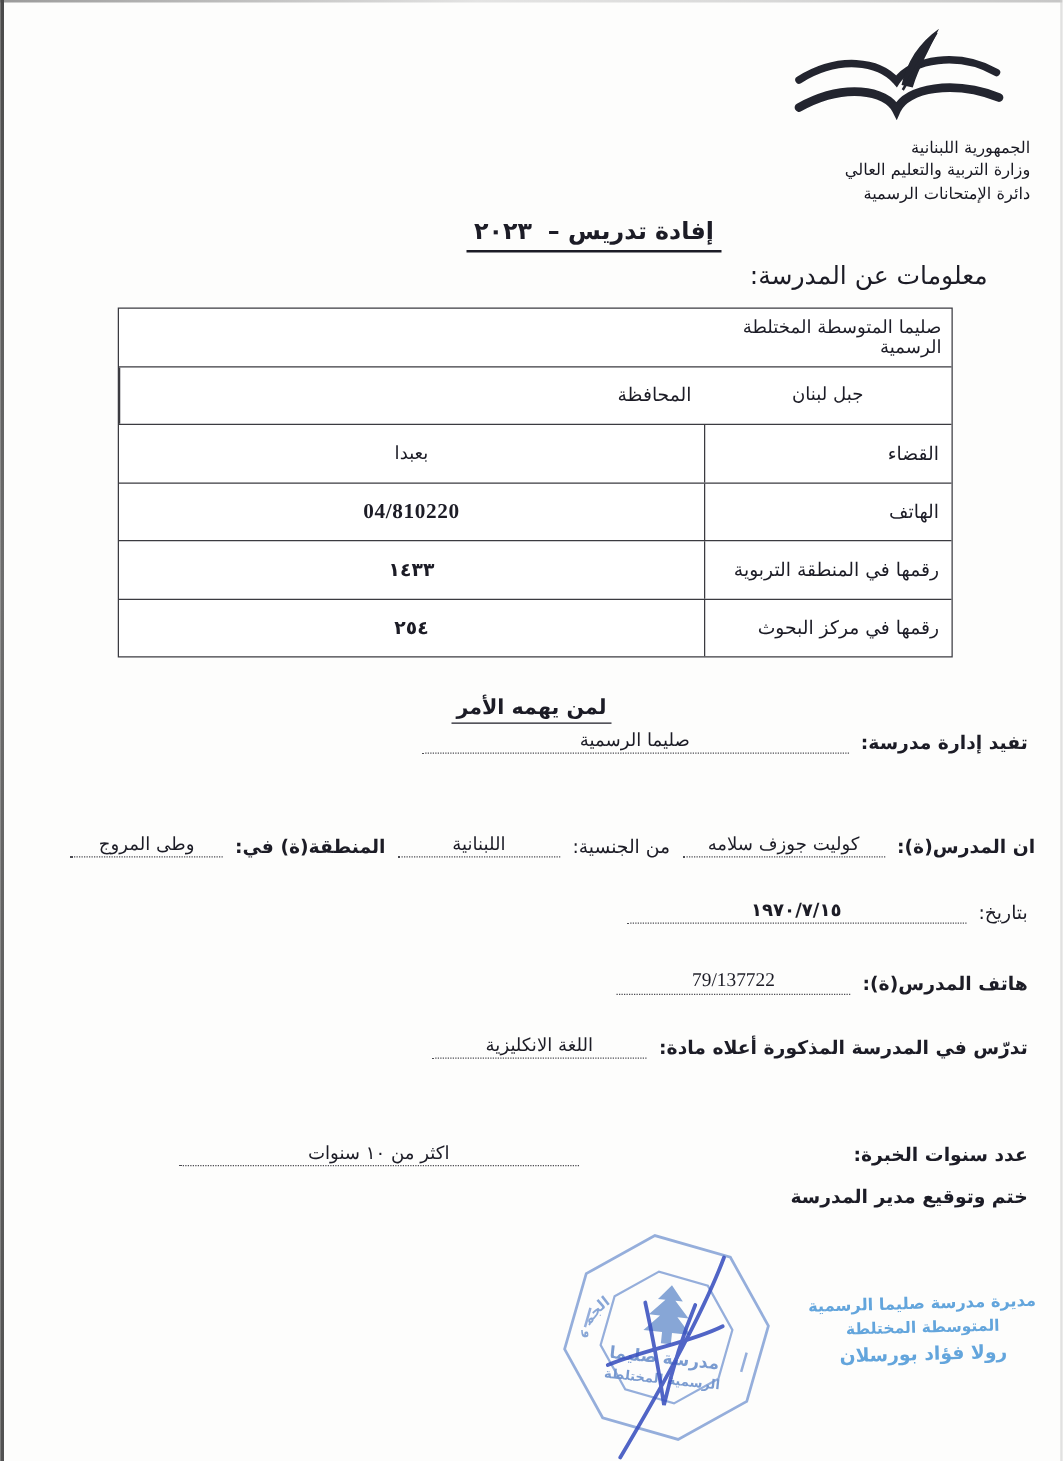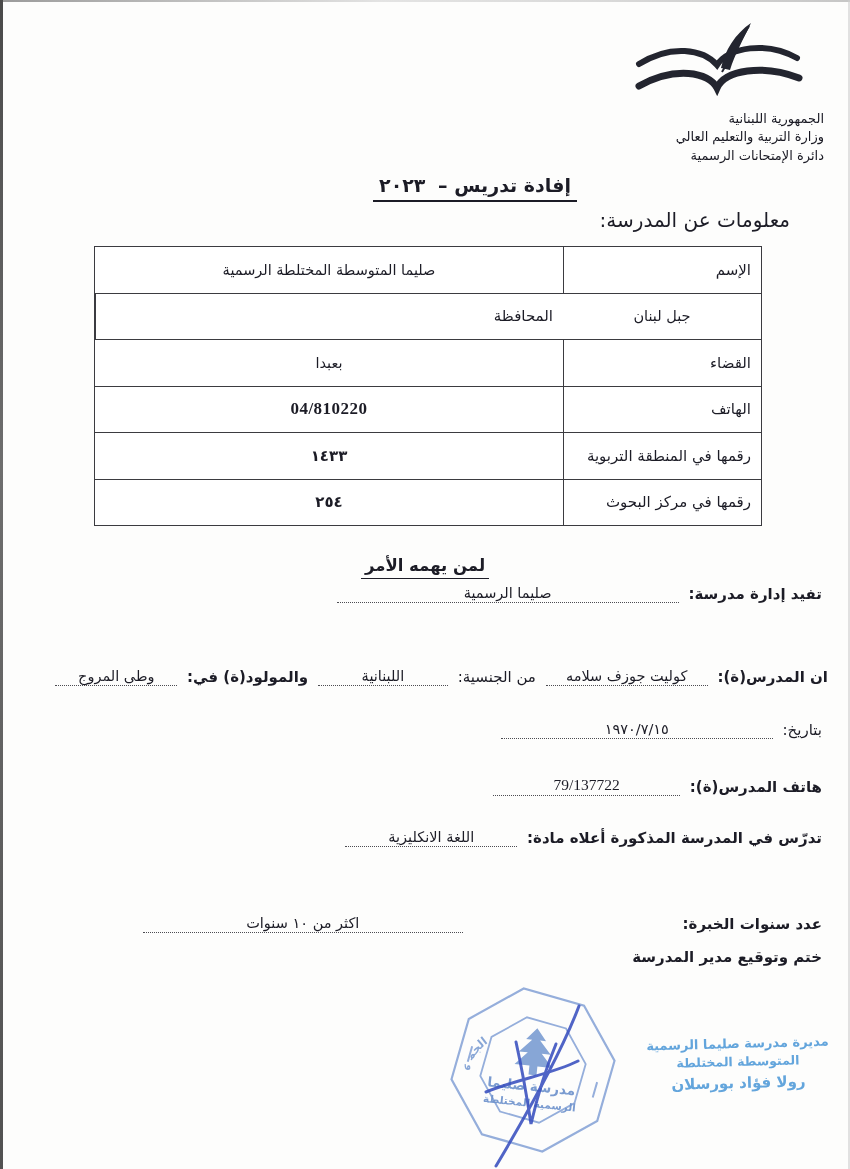--- a/index.html
+++ b/index.html
@@ -52,21 +52,21 @@
 
   
   .line{position:absolute;right:28px;font-size:15px;white-space:nowrap;color:#1c1c26;}
   .lbl{font-weight:bold;}
   .field{display:inline-block;border-bottom:1.5px dotted #4c4c52;text-align:center;
     vertical-align:bottom;padding:0 6px 1px;margin:0 5px;font-size:14.5px;}
   .f-school{width:330px;}
   .f-name{width:150px;}
   .f-nat{width:118px;}
   .f-born{width:110px;}
-  .f-bdate{width:260px;letter-spacing:1.5px;}
+  .f-bdate{width:260px;letter-spacing:1.5px;font-weight:bold;}
   .f-phone{width:175px;font-family:"Liberation Serif","DejaVu Serif",serif;font-size:15.5px;}
   .f-subject{width:160px;}
   .f-roster{width:348px;}
   .f-exp{width:308px;margin-inline-start:215px;}
 
   .date-block{position:absolute;left:126px;top:950px;width:120px;text-align:center;font-size:15px;}
   .date-block .dv{margin-top:5px;letter-spacing:1px;}
 
   
   .stamp{position:absolute;left:428px;top:984px;}
@@ -104,21 +104,20 @@
     <span class="inner">
       <span>إفادة تدريس –</span>
       <span class="year">٢٠٢٣</span>
     </span>
   </div>
 
   <div class="table-caption">معلومات عن المدرسة:</div>
 
   <div class="info-table">
     <div class="info-row">
-      <div class="cell cell-label">الإسم</div>
       <div class="cell cell-value">صليما المتوسطة المختلطة الرسمية</div>
     </div>
     <div class="info-row">
       <div class="cell cell-value">جبل لبنان</div>
       <div class="cell cell-label">المحافظة</div>
     </div>
     <div class="info-row">
       <div class="cell cell-label">القضاء</div>
       <div class="cell cell-value">بعبدا</div>
     </div>
@@ -143,21 +142,21 @@
   <div class="line" style="top:585px;">
     <span class="lbl">تفيد إدارة مدرسة:</span>
     <span class="field f-school">صليما الرسمية</span>
   </div>
 
   <div class="line" style="top:668px;right:22px;">
     <span class="lbl">ان المدرس(ة):</span>
     <span class="field f-name">كوليت جوزف سلامه</span>
     <span>من الجنسية:</span>
     <span class="field f-nat">اللبنانية</span>
-    <span class="lbl">والمولود(ة) في:</span>
+    <span class="lbl">المنطقة(ة) في:</span>
     <span class="field f-born">وطى المروج</span>
   </div>
 
   <div class="line" style="top:721px;">
     <span>بتاريخ:</span>
     <span class="field f-bdate">١٩٧٠/٧/١٥</span>
   </div>
 
   <div class="line" style="top:776px;">
     <span class="lbl">هاتف المدرس(ة):</span>

